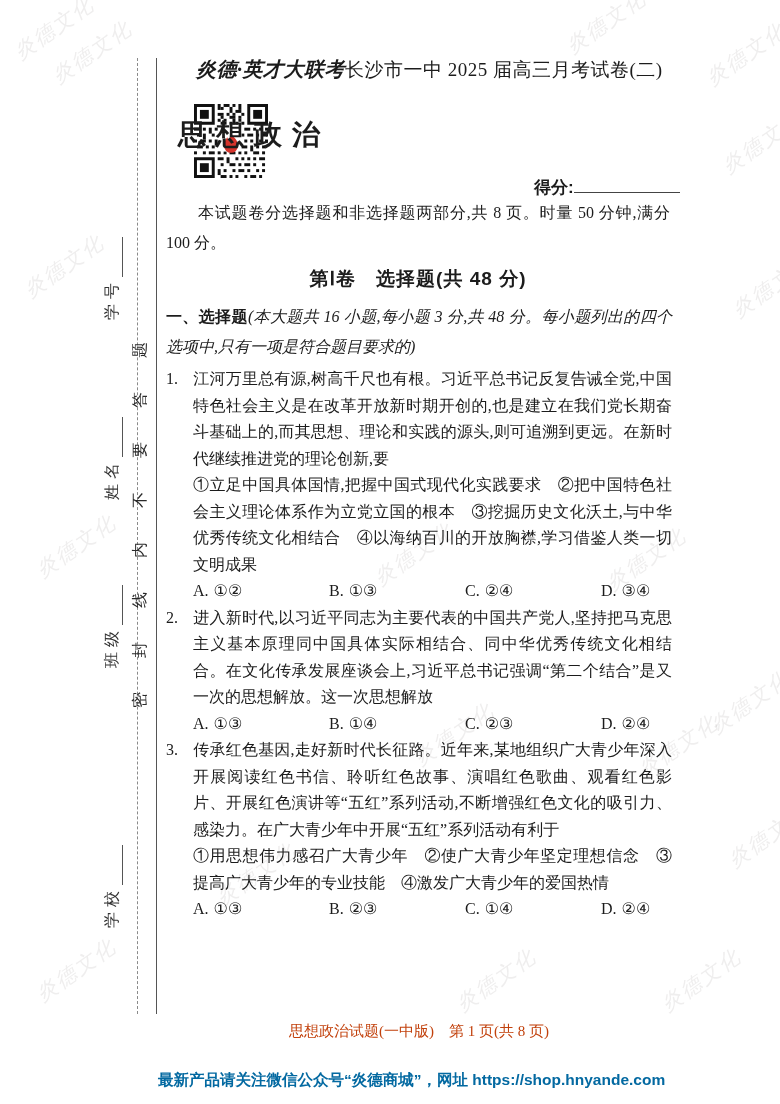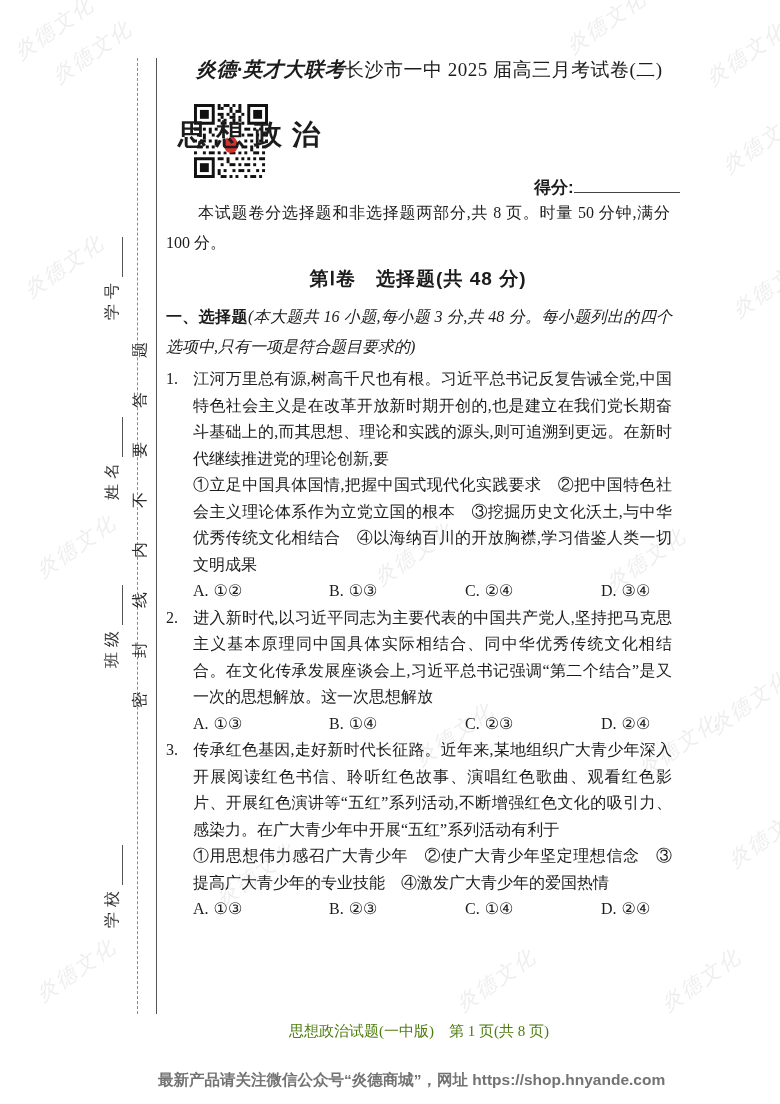--- a/index.html
+++ b/index.html
@@ -45,24 +45,24 @@
   }
   .instr{position:absolute;left:166px;top:302px;width:506px;font-size:16px;line-height:30px;text-align:justify;}
   .instr .hd{font-weight:bold;font-family:"Liberation Sans",sans-serif;font-style:normal;}
   .instr .it{font-style:italic;}
   .questions{position:absolute;left:166px;top:366px;width:506px;font-size:16px;line-height:26.5px;text-align:justify;}
   .q{padding-left:27px;}
   .stem{text-indent:-27px;}
   .qnum{display:inline-block;width:27px;text-indent:0;}
   .opts{display:grid;grid-template-columns:136px 136px 136px auto;text-align:left;}
   .opt .ol{margin-right:5px;}
-  .footer{position:absolute;left:166px;top:1022px;width:506px;text-align:center;font-size:15px;color:#4d7c0f;}
+  .footer{position:absolute;left:166px;top:1022px;width:506px;text-align:center;font-size:15px;color:#c2410c;}
   .promo{
     position:absolute;left:158px;top:1070px;font-family:"Liberation Sans","DejaVu Sans",sans-serif;
-    font-weight:bold;font-size:15.5px;color:#737373;white-space:nowrap;
+    font-weight:bold;font-size:15.5px;color:#0369a1;white-space:nowrap;
   }
 </style>
 </head>
 <body>
 
 <span class="wm" style="left:8px;top:14px">炎德文化</span>
 <span class="wm" style="left:46px;top:38px">炎德文化</span>
 <span class="wm" style="left:560px;top:8px">炎德文化</span>
 <span class="wm" style="left:700px;top:40px">炎德文化</span>
 <span class="wm" style="left:716px;top:128px">炎德文化</span>

